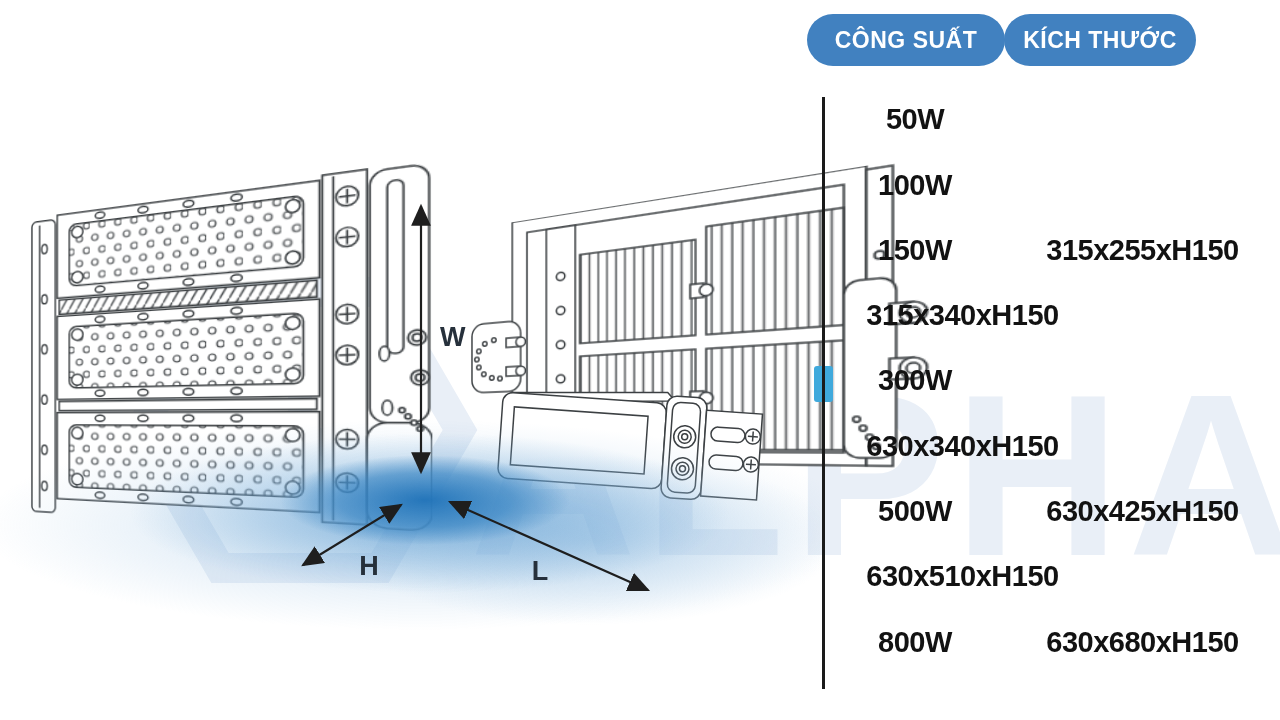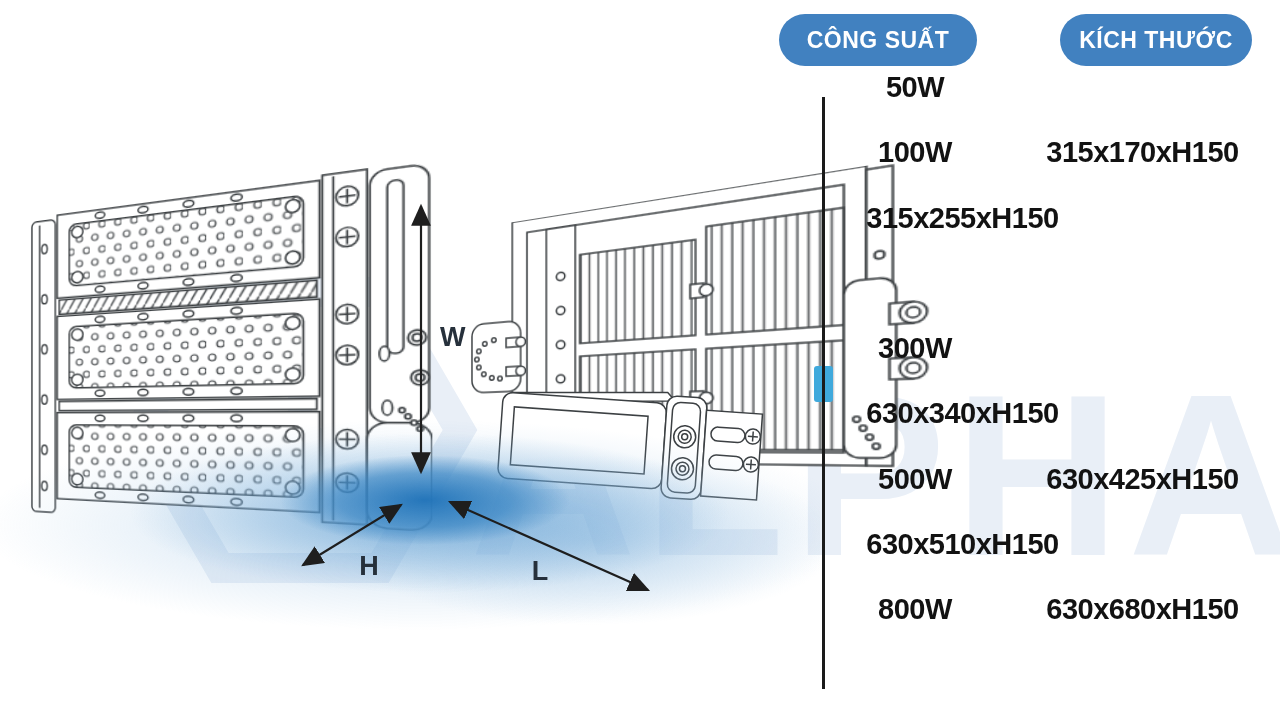--- a/index.html
+++ b/index.html
@@ -23,24 +23,24 @@
 
   
   .overlay{position:absolute;left:0;top:0;z-index:4;pointer-events:none;}
 
   
   .divider{position:absolute;left:822px;top:97px;width:3px;height:592px;
            background:#1a1a1a;z-index:6;}
   .pill{position:absolute;top:14px;height:52px;border-radius:27px;background:#4181C0;
         color:#ffffff;display:flex;align-items:center;justify-content:center;
         font-weight:700;font-size:23px;letter-spacing:.5px;z-index:7;}
-  .pill1{left:779px;width:198px;}
-  .pill2{left:1060px;width:192px;}
+  .pill1{left:807px;width:198px;}
+  .pill2{left:1004px;width:192px;}
   .rows{position:absolute;left:825px;top:71px;width:455px;z-index:7;}
-  .row{height:65.3px;display:flex;align-items:flex-start;}
+  .row{height:65.3px;display:flex;align-items:flex-end;}
   .cell{font-weight:700;font-size:29px;color:#121212;letter-spacing:-.5px;}
   .cell.power{width:180px;text-align:center;}
   .cell.size{width:275px;text-align:center;}
 </style>
 </head>
 <body>
 
 <div class="stage">
 
   <svg class="watermark" width="1280" height="720" viewBox="0 0 1280 720">
@@ -311,26 +311,27 @@
   </div>
   <div class="pill pill2">
     <span>KÍCH THƯỚC</span>
   </div>
   <div class="rows" id="rows">
       <div class="row">
         <span class="cell power">50W</span>
       </div>
       <div class="row">
         <span class="cell power">100W</span>
-        <span class="cell size">315x170xH150</span>
-      </div>
-      <div class="row">
+      </div>
+      <div class="row">
+        <span class="cell power">150W</span>
         <span class="cell size">315x255xH150</span>
       </div>
       <div class="row">
+        <span class="cell size">315x340xH150</span>
       </div>
       <div class="row">
         <span class="cell power">300W</span>
       </div>
       <div class="row">
         <span class="cell size">630x340xH150</span>
       </div>
       <div class="row">
         <span class="cell power">500W</span>
         <span class="cell size">630x425xH150</span>

